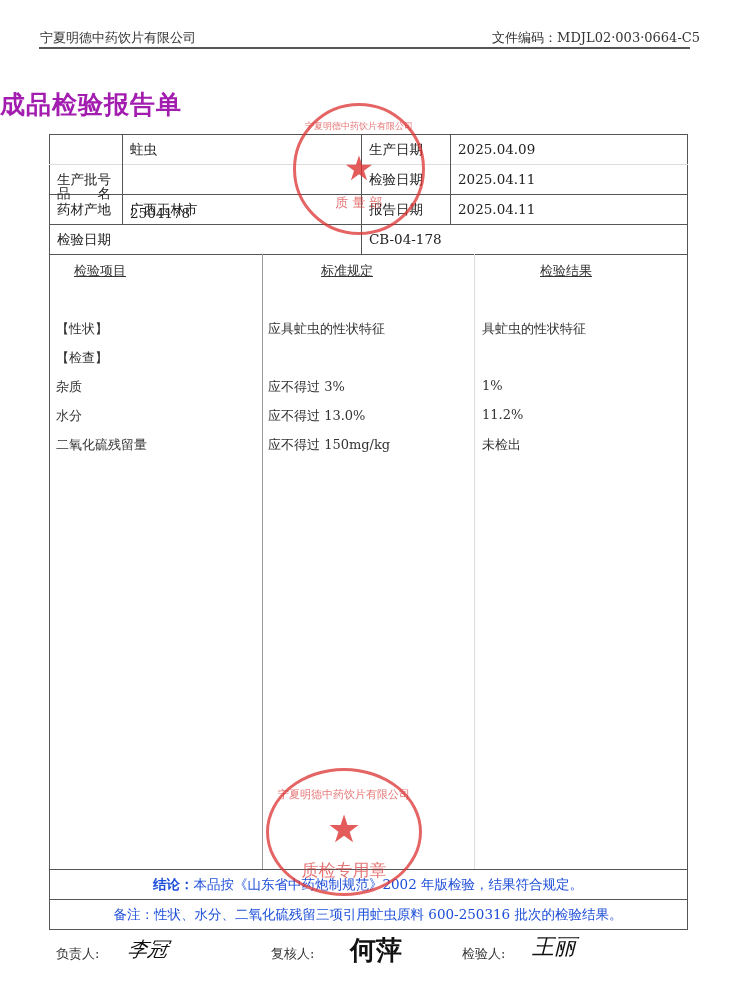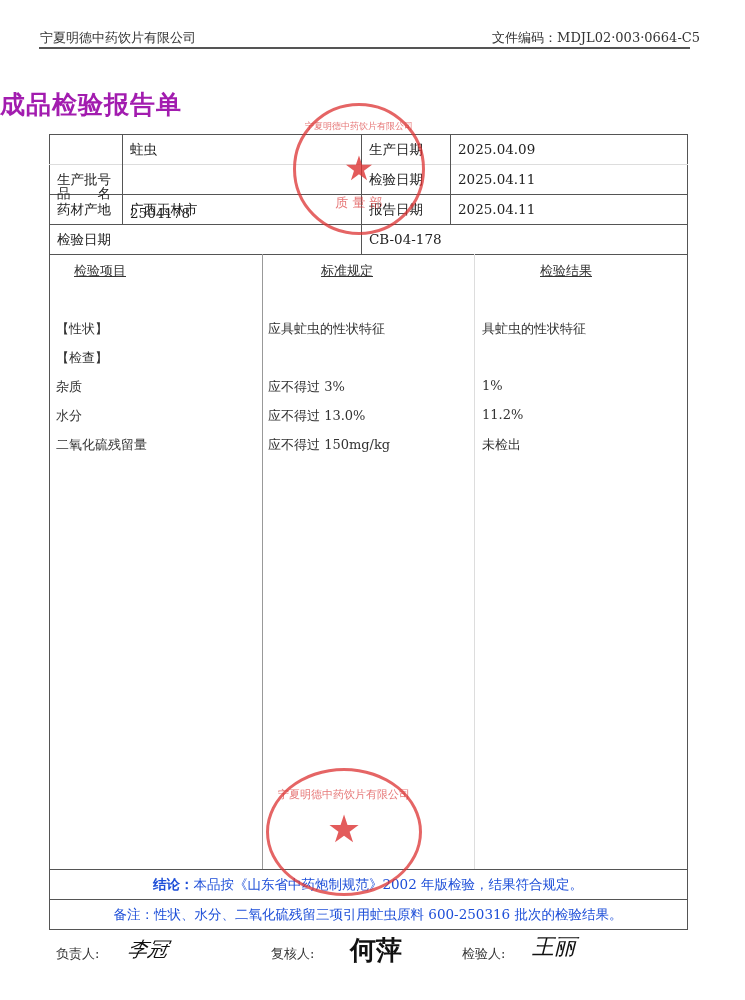--- a/index.html
+++ b/index.html
@@ -104,13 +104,14 @@
 <div class="sig-mark" style="left:532px; top:932px; font-size:22px; font-style:italic;">王丽</div>
 
 <div class="stamp" style="left:293px; top:103px; width:132px; height:132px;">
   <div class="ring" style="top:14px; font-size:9px; letter-spacing:0px;">宁夏明德中药饮片有限公司</div>
   <div class="star" style="top:42px; font-size:34px;">★</div>
   <div class="ring" style="top:88px; font-size:13px;">质 量 部</div>
 </div>
 <div class="stamp" style="left:266px; top:768px; width:156px; height:128px;">
   <div class="ring" style="top:16px; font-size:11px;">宁夏明德中药饮片有限公司</div>
   <div class="star" style="top:36px; font-size:38px;">★</div>
+  <div class="ring" style="top:88px; font-size:17px;">质检专用章</div>
 </div>
 
 </body></html>

